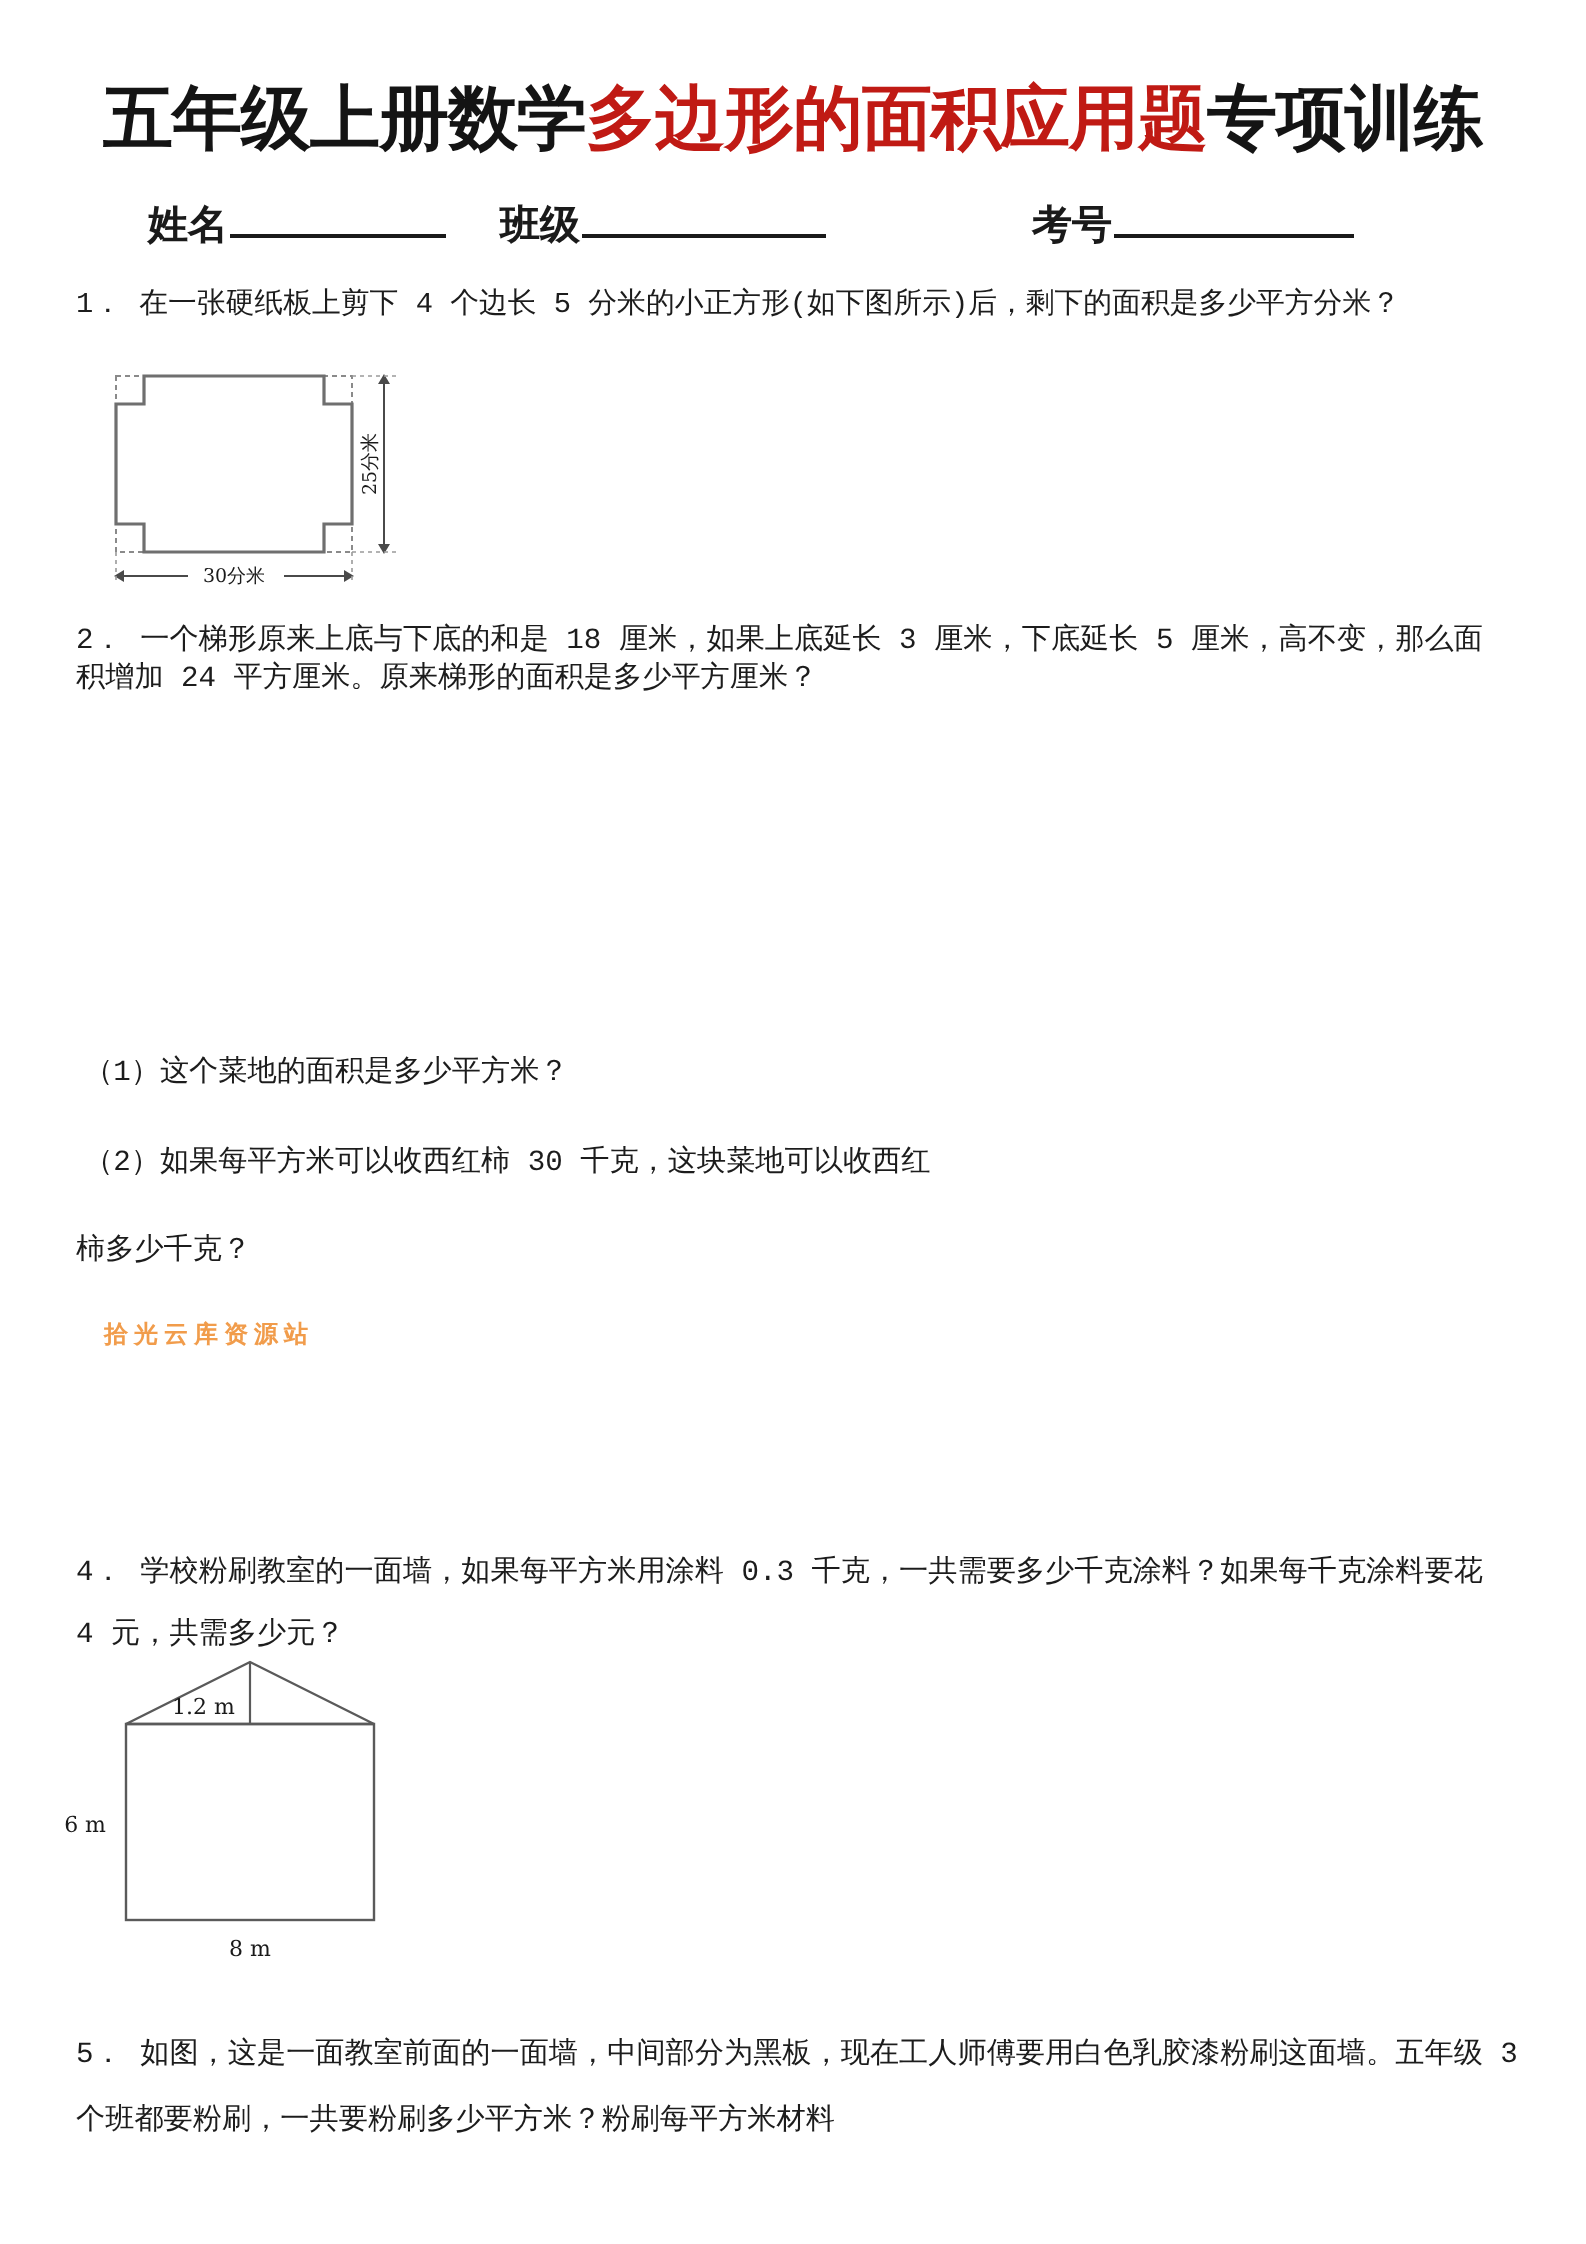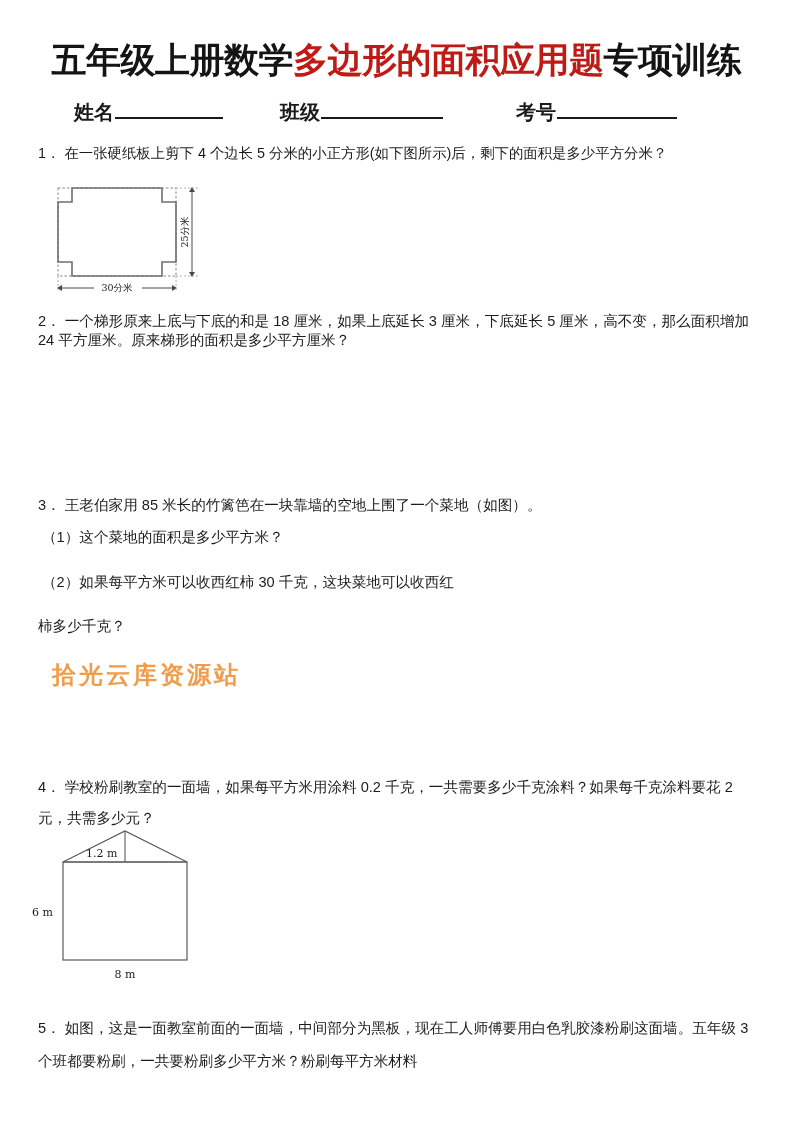--- a/index.html
+++ b/index.html
@@ -57,50 +57,50 @@
   }
   .ident-label { font-size: 20px; font-weight: 700; }
   .ident-rule {
     display: inline-block;
     border-bottom: 2px solid #1a1a1a;
     height: 1px;
     margin-left: 1px;
     vertical-align: baseline;
   }
   #ig-name  { left: 74px;  top: 3px; }
-  #ig-class { left: 280px; top: 3px; }
+  #ig-class { left: 250px; top: 3px; }
   #ig-exam  { left: 516px; top: 3px; }
   #ig-name  .ident-rule { width: 108px; }
   #ig-class .ident-rule { width: 122px; }
   #ig-exam  .ident-rule { width: 120px; }
 
   
   .qtext {
     position: absolute;
     font-size: 14.6px;
     line-height: 27px;
     color: #1c1c1c;
-    font-family: Liberation Sans, sans-serif;
+    font-family: Liberation Mono, monospace;
   }
   #q1 { left: 38px; top: 142px; width: 716px; line-height: 22px; font-size: 14.4px; }
   #q2 { left: 38px; top: 312px; width: 716px; line-height: 19px; }
   #q3-stem { left: 38px; top: 492px; width: 560px; }
   #q3-a    { left: 42px; top: 524px; width: 520px; }
   #q3-b    { left: 42px; top: 569px; width: 540px; }
   #q3-c    { left: 38px; top: 613px; width: 540px; }
   #q4 { left: 38px; top: 772px; width: 716px; line-height: 31px; }
   #q5 { left: 38px; top: 1012px; width: 722px; line-height: 33px; }
 
   
   .watermark {
     position: absolute;
     left: 52px;
     top: 659px;
     font-family: "DejaVu Sans", "Liberation Sans", sans-serif;
-    font-size: 24px;
+    font-size: 12px;
     font-weight: 700;
     letter-spacing: 3px;
     color: #f0943c;
     opacity: 0.92;
   }
 
   
   #fig1 {
     position: absolute;
     left: 46px;
@@ -188,29 +188,28 @@
       <path d="M 126,101 L 131,104 L 126,107 Z" fill="#4a4a4a"></path>
       <line x1="12" y1="92" x2="12" y2="108" stroke="#9a9a9a" stroke-width="0.8" stroke-dasharray="2,2"></line>
       <line x1="130" y1="92" x2="130" y2="108" stroke="#9a9a9a" stroke-width="0.8" stroke-dasharray="2,2"></line>
       <rect x="48" y="98" width="48" height="12" fill="#ffffff"></rect>
       <text class="fig-label-sm" x="71" y="107" text-anchor="middle">30分米</text>
     </svg>
   </div>
 
   <div class="qtext" id="q2">2． 一个梯形原来上底与下底的和是 18 厘米，如果上底延长 3 厘米，下底延长 5 厘米，高不变，那么面积增加 24 平方厘米。原来梯形的面积是多少平方厘米？</div>
 
-  <div class="qtext" id="q3-stem">3． 王老伯家用 85 米长的竹篱笆在一块靠墙的空地上围了一个菜地（如图）。</div>
   <div class="qtext" id="q3-a">（1）这个菜地的面积是多少平方米？</div>
   <div class="qtext" id="q3-b">（2）如果每平方米可以收西红柿 30 千克，这块菜地可以收西红</div>
   <div class="qtext" id="q3-c">柿多少千克？</div>
 
 
   <div class="watermark">拾光云库资源站</div>
 
-  <div class="qtext" id="q4">4． 学校粉刷教室的一面墙，如果每平方米用涂料 0.2 千克，一共需要多少千克涂料？如果每千克涂料要花 2 元，共需多少元？</div>
+  <div class="qtext" id="q4">4． 学校粉刷教室的一面墙，如果每平方米用涂料 0.3 千克，一共需要多少千克涂料？如果每千克涂料要花 4 元，共需多少元？</div>
 
   <div id="fig4">
     <svg width="210" height="180" viewBox="0 0 210 180" xmlns="http://www.w3.org/2000/svg">
 
       <rect x="43" y="36" width="124" height="98" fill="none" stroke="#5a5a5a" stroke-width="1.2"></rect>
 
       <polygon points="43,36 105,5 167,36" fill="none" stroke="#5a5a5a" stroke-width="1.2"></polygon>
 
       <line x1="105" y1="5" x2="105" y2="36" stroke="#5a5a5a" stroke-width="1.1"></line>
 

